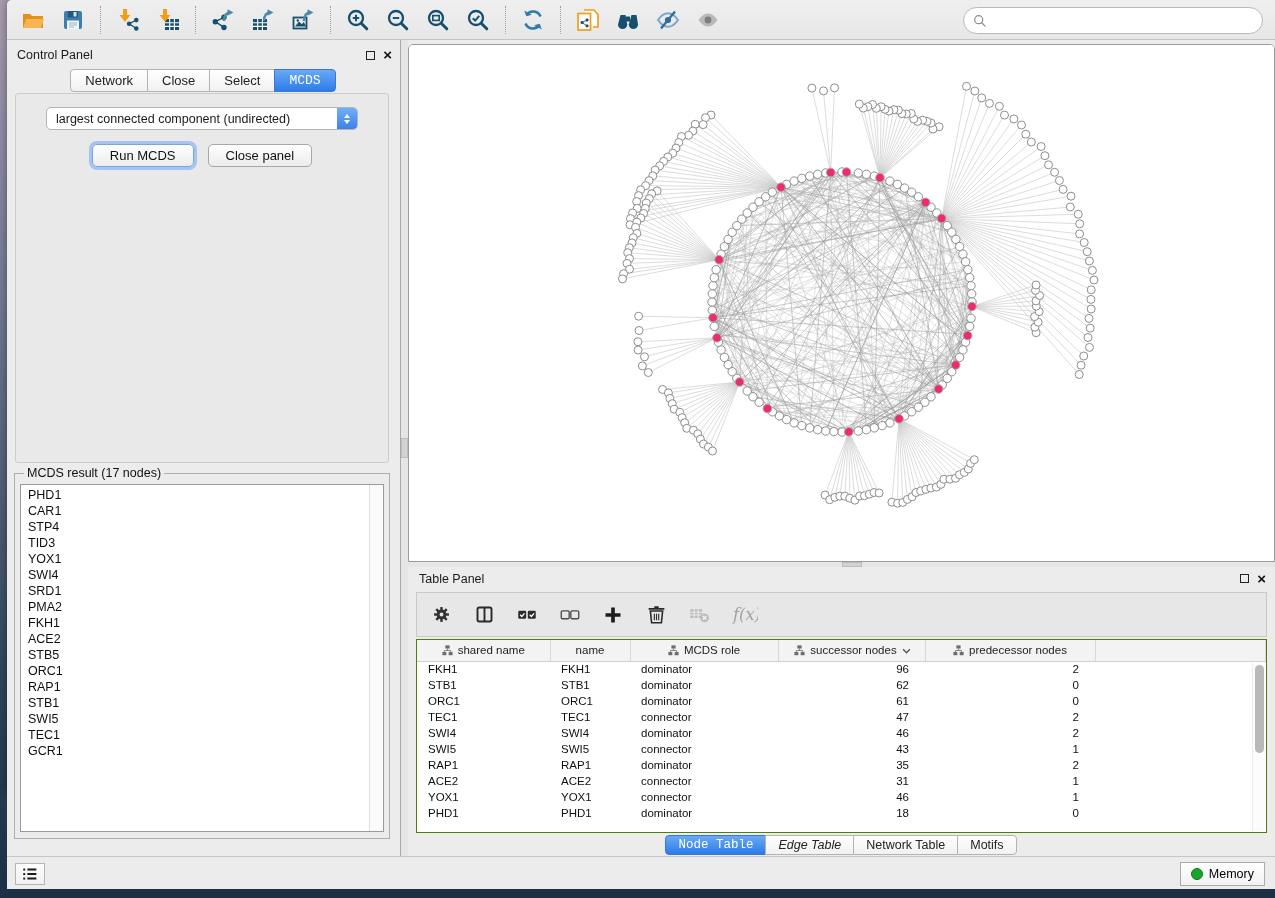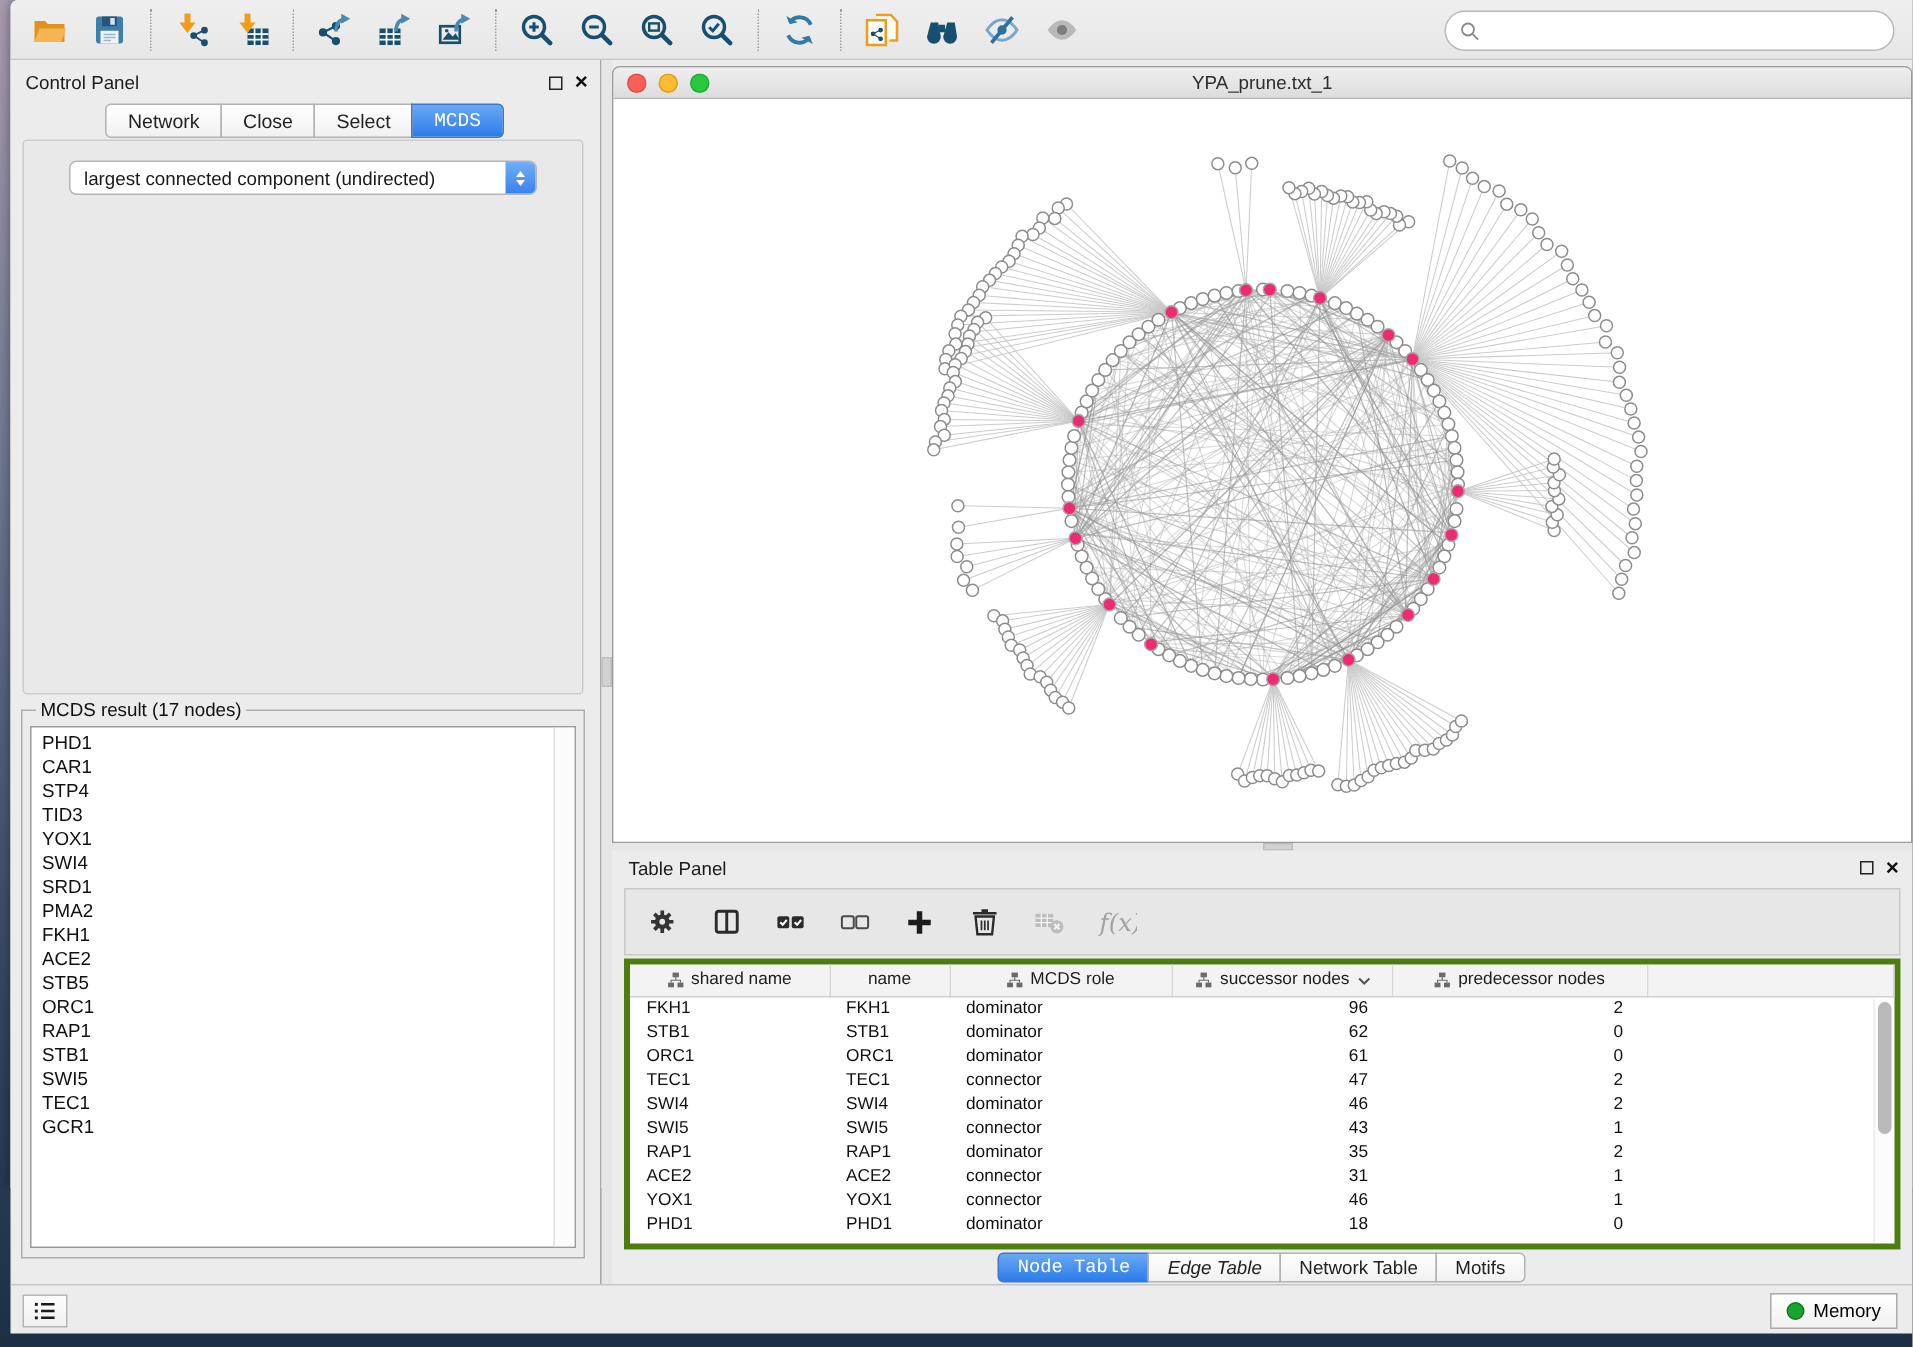--- a/index.html
+++ b/index.html
@@ -96,21 +96,21 @@
   .net-canvas { position:relative; width:100%; height:497px; background:#fff; }
   
   .table-panel { position:absolute; left:401px; top:567px; right:0; height:289px; background:#ececec; }
   .tp-head { position:absolute; top:2px; left:11px; right:9px; height:19px; font-size:12.5px; display:flex; align-items:center; }
   .tp-toolbar {
     position:absolute; top:25px; left:8px; right:8px; height:45px;
     background:#e7e7e7; border:1px solid #c9c9c9; display:flex; align-items:center; gap:15px; padding-left:14px;
   }
   .tp-btn { width:28px; height:28px; border:none; background:transparent; display:flex; align-items:center; justify-content:flex-start; cursor:pointer; }
   .tp-btn.disabled { cursor:default; }
-  .tp-tablebox { position:absolute; top:72px; left:8px; right:8px; height:194px; background:#fff; border:4px solid #4d7c0f; }
+  .tp-tablebox { position:absolute; top:72px; left:8px; right:8px; height:194px; background:#fff; border:1px solid #4d7c0f; }
   table.datatable { border-collapse:collapse; width:100%; table-layout:fixed; }
   .datatable th {
     height:21px; background:#f3f3f3; border-bottom:1px solid #cfcfcf; border-right:1px solid #d8d8d8;
     font-size:11.5px; font-weight:normal; color:#1d1d1d; text-align:center; white-space:nowrap; overflow:hidden;
   }
   .datatable th .th-inner { display:flex; align-items:center; justify-content:center; gap:5px; }
   .datatable td { font-size:11.5px; height:16px; color:#101010; white-space:nowrap; overflow:hidden; }
   .datatable td.l { padding-left:11px; text-align:left; }
   .datatable td.r { padding-right:16px; text-align:right; }
   .tp-scroll { position:absolute; top:23px; right:1px; bottom:1px; width:13px; background:#fcfcfc; border-left:1px solid #ececec; }
@@ -350,20 +350,24 @@
         <button class="seg">Select</button>
         <button class="seg active">MCDS</button>
       </div>
     <div class="cp-content">
       <div class="dropdown">
         <span>largest connected component (undirected)</span>
         <span class="stepper">
             <i class="up"></i>
             <i class="dn"></i>
           </span>
+      </div>
+      <div class="btn-row">
+        <button class="mac-btn focused">Run MCDS</button>
+        <button class="mac-btn">Close panel</button>
       </div>
     </div>
     <fieldset class="mcds-result">
       <legend>MCDS result (17 nodes)</legend>
       <div class="result-wrap">
         <div class="result-list" id="result-list">
             <div class="list-item">PHD1</div>
             <div class="list-item">CAR1</div>
             <div class="list-item">STP4</div>
             <div class="list-item">TID3</div>
@@ -384,28 +388,20 @@
         <div class="result-scroll"></div>
       </div>
     </fieldset>
   </div>
 
   <div class="vsplit">
       <div class="handle"></div>
     </div>
 
   <div class="net-window">
-    <div class="net-title">
-      <span class="traffic">
-        <span class="tl red"></span>
-        <span class="tl yellow"></span>
-        <span class="tl green"></span>
-      </span>
-      <span class="title">YPA_prune.txt_1</span>
-    </div>
     <div class="net-canvas" id="net-canvas">
         <svg width="866" height="497" viewBox="0 0 866 497">
           <line x1="372.0" y1="142.2" x2="522.0" y2="351.8" stroke="#adadad" stroke-width="0.7" stroke-opacity="0.5"></line>
           <line x1="372.0" y1="142.2" x2="560.7" y2="281.4" stroke="#adadad" stroke-width="0.7" stroke-opacity="0.5"></line>
           <line x1="372.0" y1="142.2" x2="553.9" y2="209.1" stroke="#adadad" stroke-width="0.7" stroke-opacity="0.5"></line>
           <line x1="372.0" y1="142.2" x2="327.8" y2="180.6" stroke="#adadad" stroke-width="0.7" stroke-opacity="0.5"></line>
           <line x1="372.0" y1="142.2" x2="400.7" y2="131.1" stroke="#8c8c8c" stroke-width="0.8" stroke-opacity="0.55"></line>
           <line x1="372.0" y1="142.2" x2="542.8" y2="187.3" stroke="#8c8c8c" stroke-width="0.8" stroke-opacity="0.55"></line>
           <line x1="372.0" y1="142.2" x2="392.8" y2="380.6" stroke="#8c8c8c" stroke-width="0.8" stroke-opacity="0.55"></line>
           <line x1="372.0" y1="142.2" x2="556.6" y2="216.8" stroke="#adadad" stroke-width="0.7" stroke-opacity="0.5"></line>

